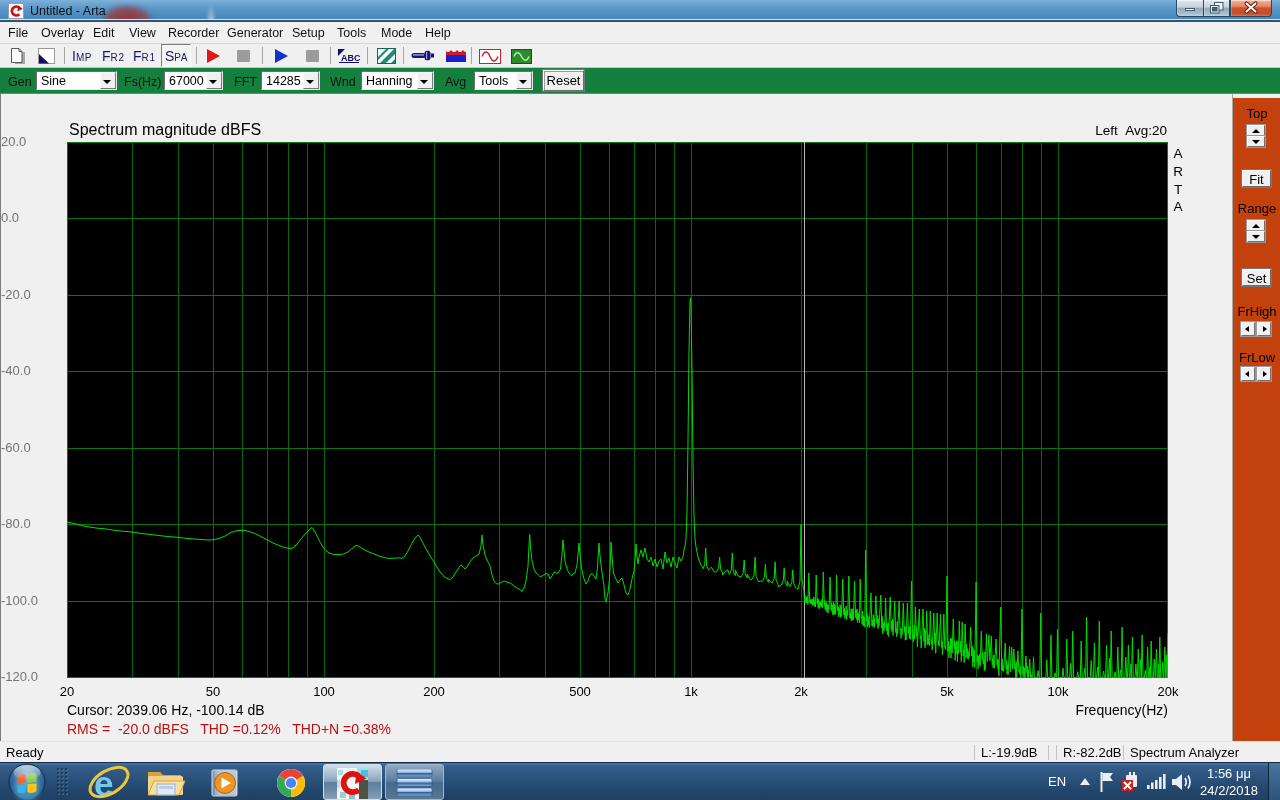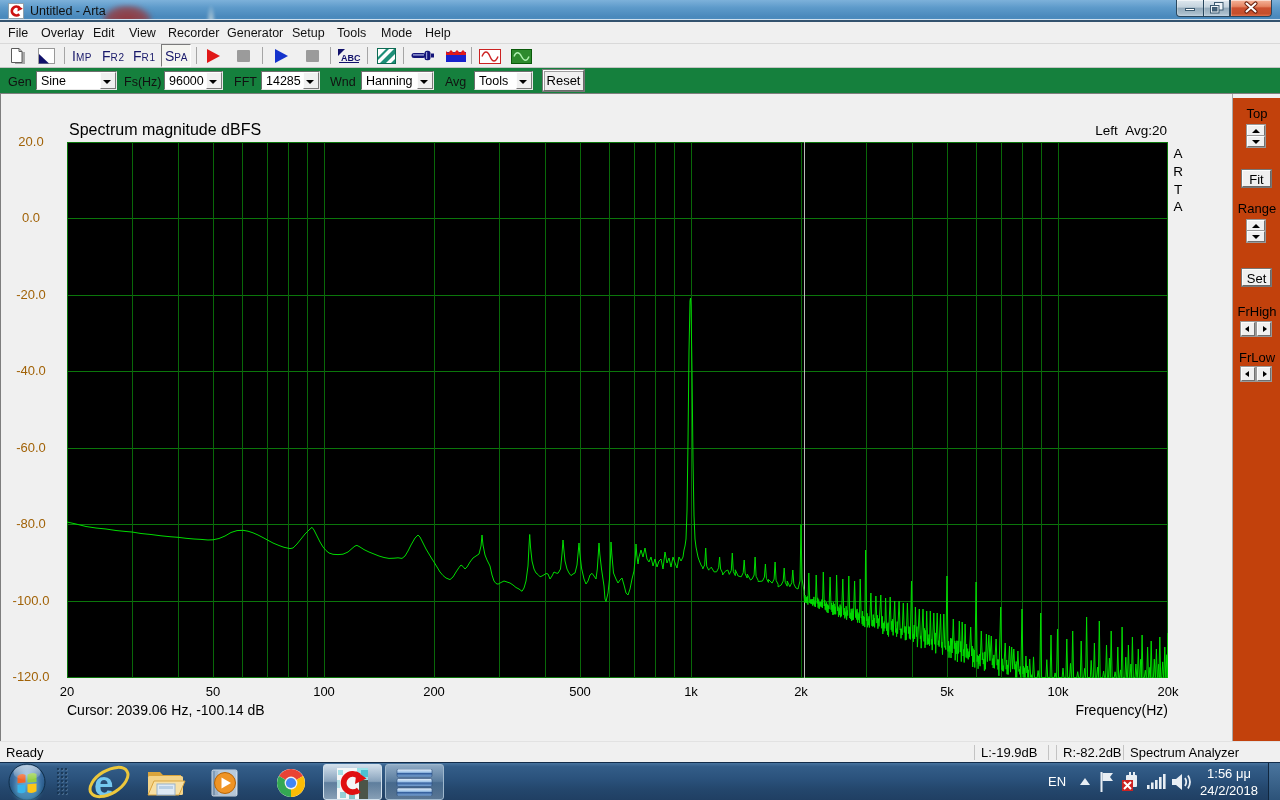--- a/index.html
+++ b/index.html
@@ -50,21 +50,21 @@
  border:1px solid;border-color:#fdfdfd #7a7a7a #7a7a7a #fdfdfd;}
 .combo .arr{position:absolute;right:4px;top:7px;width:0;height:0;
  border:4px solid transparent;border-top:4px solid #000;border-bottom:none;}
 #resetbtn{position:absolute;left:543px;top:2px;width:41px;height:21px;background:#f0f0f0;
  border:1px solid;border-color:#fdfdfd #6a6a6a #6a6a6a #fdfdfd;box-shadow:1px 1px 0 #9d9d9d inset;
  outline:1px solid #777;font-size:13px;text-align:center;color:#000;padding-top:2px;}
 
 #client{position:absolute;left:0;top:93px;width:1280px;height:648px;background:#f0f0f0;
  border-top:1px solid #7e7e7e;border-left:1px solid #7e7e7e;}
 #plotwrap{position:absolute;left:66px;top:48px;width:1101px;height:536px;}
-.ylab{position:absolute;width:60px;text-align:center;font-size:13px;color:#a16207;}
+.ylab{position:absolute;width:60px;text-align:left;font-size:13px;color:#737373;}
 .xlab{position:absolute;top:590px;font-size:13px;color:#000;transform:translateX(-50%);}
 #ptitle{position:absolute;left:68px;top:27px;font-size:16px;color:#000;}
 #pleft{position:absolute;left:1040px;top:29px;width:126px;text-align:right;font-size:13.5px;color:#000;}
 #arta{position:absolute;left:1170px;top:51px;font-size:13.5px;color:#000;line-height:17.8px;text-align:center;width:14px;}
 #cursortxt{position:absolute;left:66px;top:608px;font-size:14px;color:#000;}
 #freqlab{position:absolute;left:967px;top:608px;width:200px;text-align:right;font-size:14px;color:#000;}
 #rmstxt{position:absolute;left:66px;top:627px;font-size:14px;color:#bb1111;}
 #rpanel-sep{position:absolute;left:1231px;top:0;width:1px;height:648px;background:#a8a8a8;}
 #rpanel{position:absolute;left:1232px;top:4px;width:48px;height:648px;background:#c2410c;}
 .rlab{position:absolute;width:48px;text-align:center;font-size:13px;color:#000;}
@@ -211,21 +211,21 @@
 <div id="ctrlbar">
     <label style="left:8px">Gen</label>
     <div class="combo" style="left:36px;width:81px">
       <span class="txt">Sine</span>
       <span class="cbtn">
         <span class="arr"></span>
       </span>
     </div>
     <label style="left:124px">Fs(Hz)</label>
     <div class="combo" style="left:164px;width:59px">
-      <span class="txt">96000</span>
+      <span class="txt">67000</span>
       <span class="cbtn">
         <span class="arr"></span>
       </span>
     </div>
     <label style="left:234px">FFT</label>
     <div class="combo" style="left:261px;width:59px">
       <span class="txt">14285</span>
       <span class="cbtn">
         <span class="arr"></span>
       </span>
@@ -305,20 +305,21 @@
     <div class="xlab" style="left:323px">100</div>
     <div class="xlab" style="left:433px">200</div>
     <div class="xlab" style="left:579px">500</div>
     <div class="xlab" style="left:690px">1k</div>
     <div class="xlab" style="left:800px">2k</div>
     <div class="xlab" style="left:946px">5k</div>
     <div class="xlab" style="left:1057px">10k</div>
     <div class="xlab" style="left:1167px">20k</div>
  <div id="cursortxt">Cursor: 2039.06 Hz, -100.14 dB</div>
  <div id="freqlab">Frequency(Hz)</div>
+ <div id="rmstxt">RMS =&nbsp; -20.0 dBFS&nbsp;&nbsp; THD =0.12%&nbsp;&nbsp; THD+N =0.38%</div>
  <div id="rpanel-sep"></div>
  <div id="rpanel">
   <div class="rlab" style="top:8px">Top</div>
   <div class="spin" style="top:27px">
         <span class="tri-u"></span>
       </div>
   <div class="spin" style="top:38px">
         <span class="tri-d"></span>
       </div>
   <div class="rbtn" style="top:72px">Fit</div>

